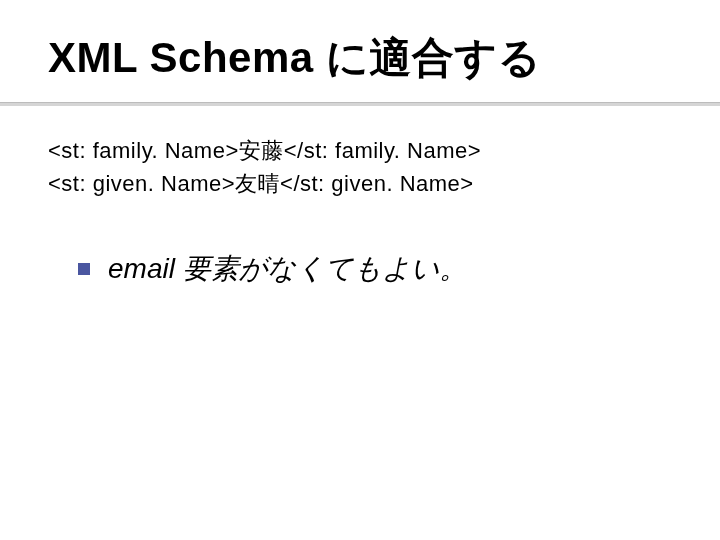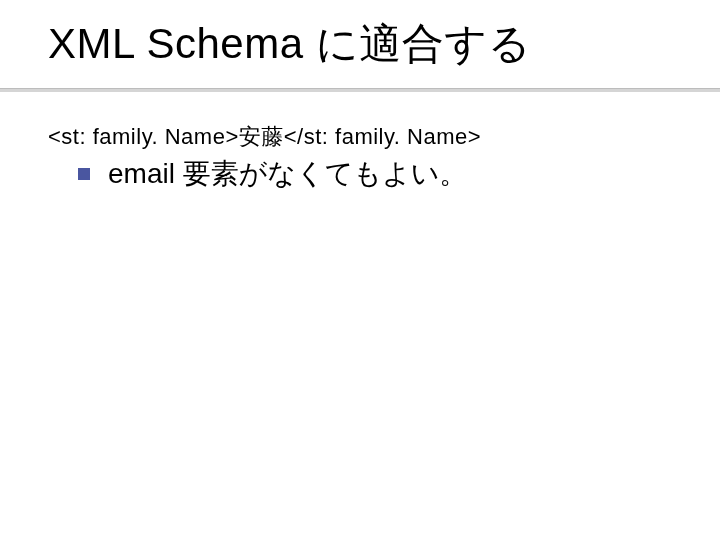--- a/index.html
+++ b/index.html
@@ -15,41 +15,44 @@
   .slide {
     box-sizing: border-box;
     width: 720px;
     height: 540px;
     padding: 20px 0 0 0;
   }
   .title {
     font-size: 42px;
     line-height: 1.15;
     padding: 0 48px 10px 48px;
-    font-weight: 400;
+    font-weight: 700;
     letter-spacing: 0.5px;
+    margin-top: 14px;
   }
   .title-underline {
     margin-top: 10px;
     height: 4px;
     background: #d5d5d5;
     box-shadow: inset 0 1px 0 #bcbcbc;
     width: 100%;
   }
   .body {
     padding: 28px 48px 0 48px;
   }
   .code-line {
     font-size: 22px;
     line-height: 1.5;
     letter-spacing: 0.5px;
     white-space: nowrap;
   }
   .bullet-block {
+    margin-top: 48px;
     padding-left: 30px;
+    font-style: italic;
   }
   .bullet-row {
     display: flex;
     align-items: center;
     font-size: 28px;
     line-height: 1.5;
   }
   .bullet-square {
     width: 12px;
     height: 12px;
@@ -64,20 +67,21 @@
 <div class="slide">
 
   <div class="title">
     <span>XML Schema に適合する</span><br>
   </div>
   <div class="title-underline"></div>
 
   <div class="body">
 
     <div class="code-line">&lt;st: family. Name&gt;安藤&lt;/st: family. Name&gt;</div>
+    <div class="code-line">&lt;st: given. Name&gt;友晴&lt;/st: given. Name&gt;</div>
 
     <div class="bullet-block">
       <div class="bullet-row">
         <span class="bullet-square"></span>
         <span>email 要素がなくてもよい。</span>
       </div>
     </div>
 
   </div>
 

